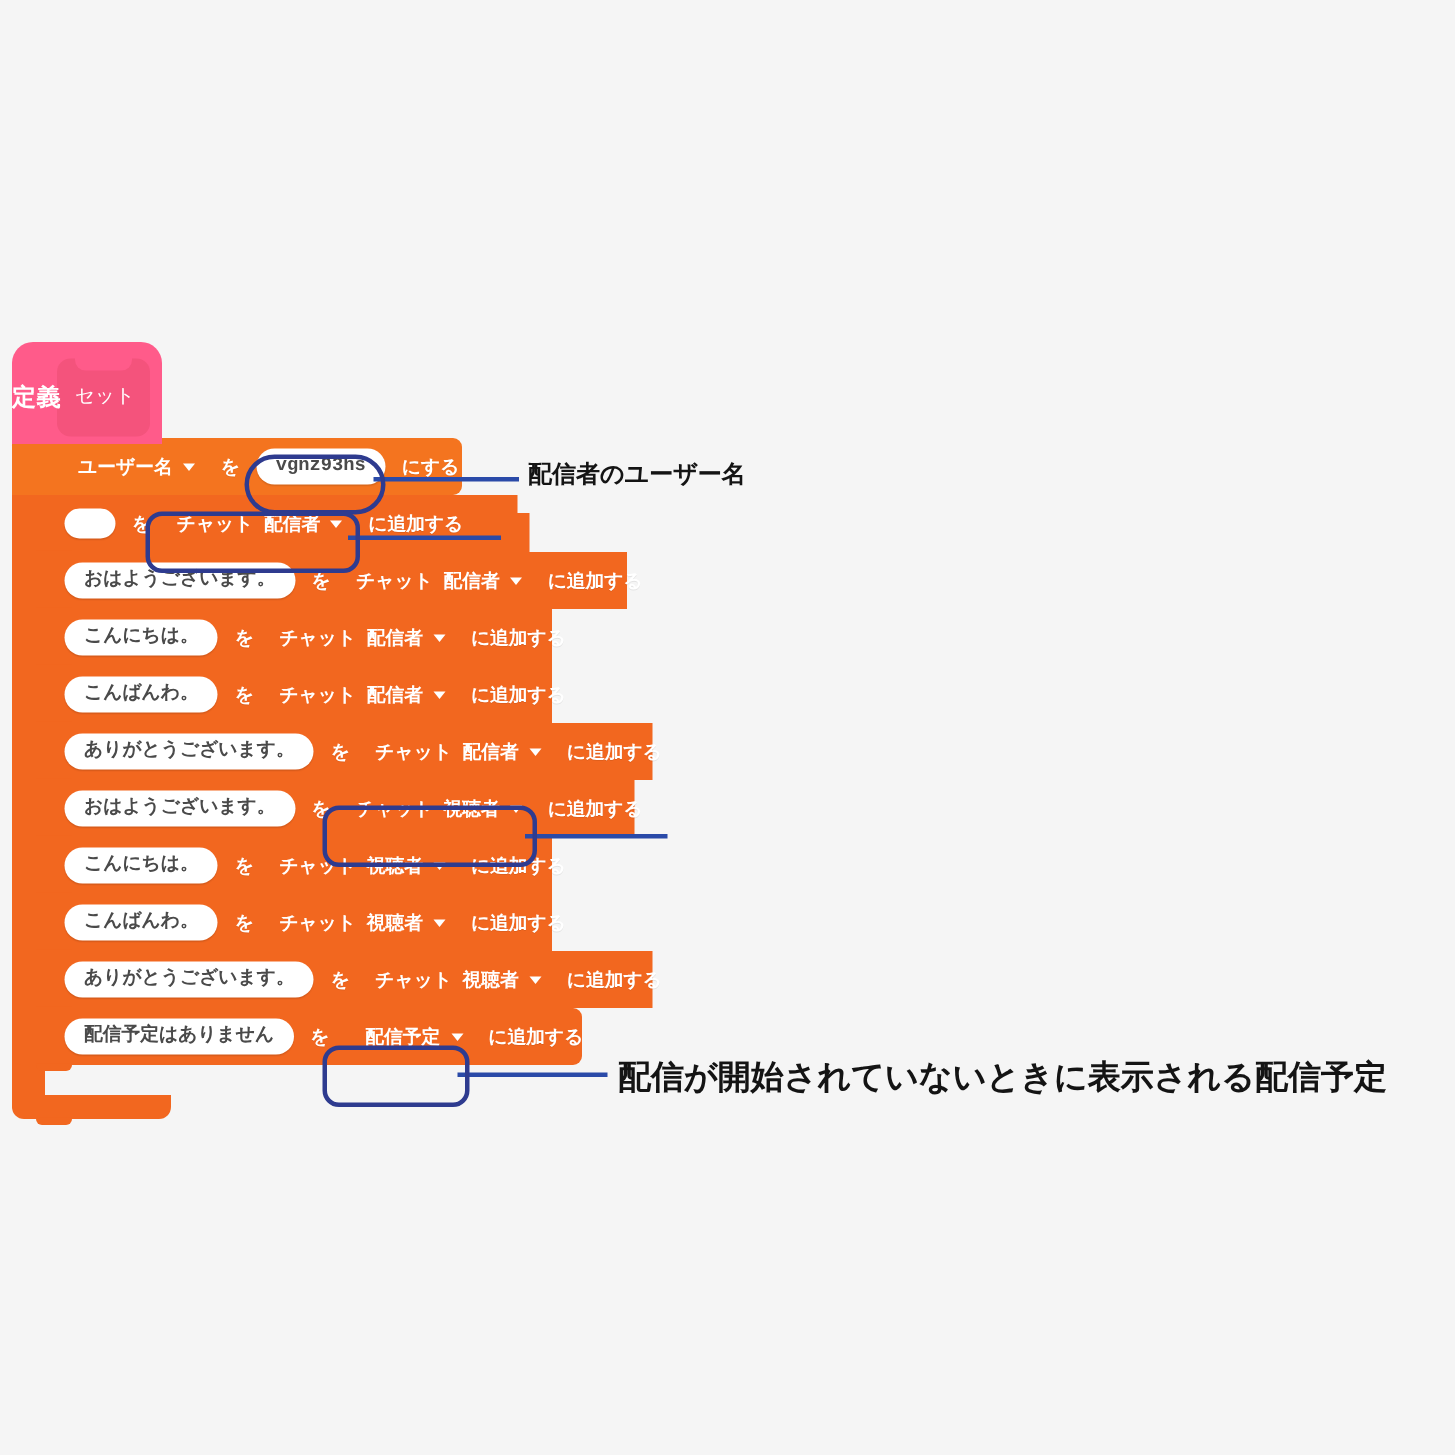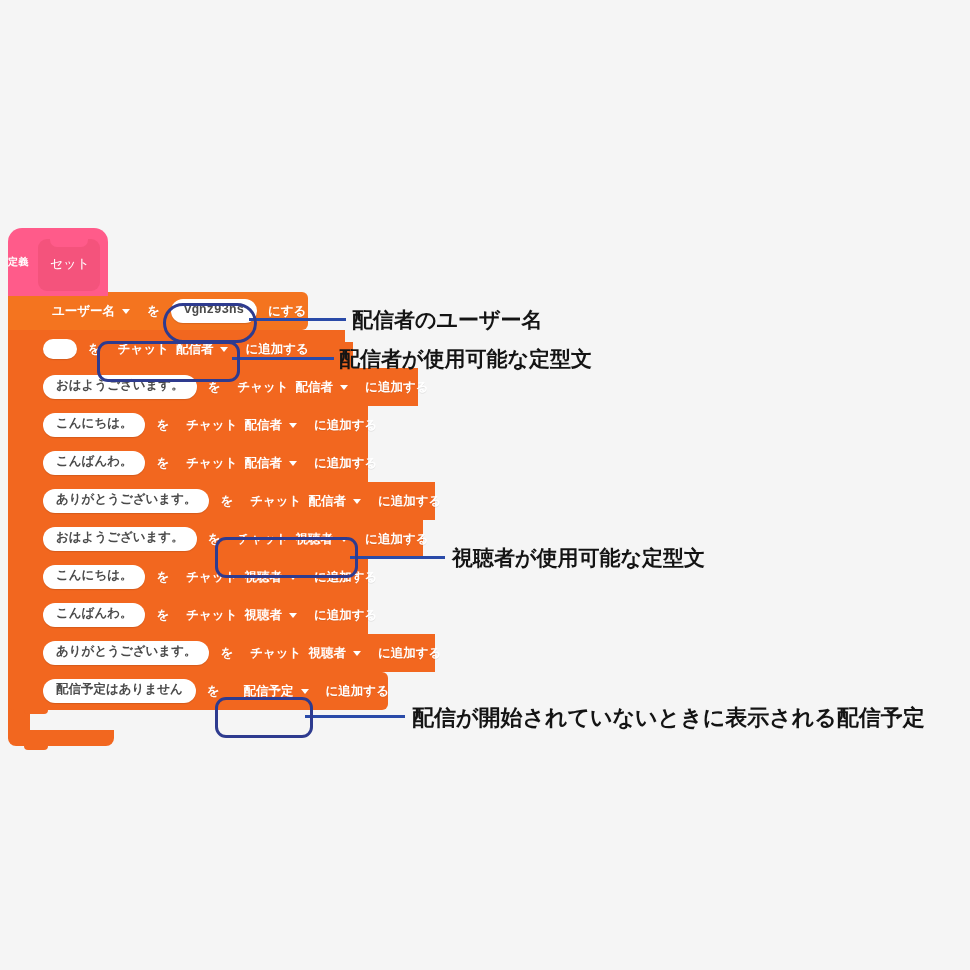--- a/index.html
+++ b/index.html
@@ -15,21 +15,21 @@
 
   
   .define-hat{
     position:absolute;left:8px;top:228px;width:100px;height:68px;
     background:#ff5b8a;
     border-radius:14px 14px 0 0;
     z-index:4;
   }
   .define-label{
     position:absolute;left:8px;top:255px;
-    font-size:10px;font-weight:bold;color:#ffffff;
+    font-size:16px;font-weight:bold;color:#ffffff;
     letter-spacing:.5px;z-index:7;white-space:nowrap;
   }
   .set-chip{
     position:absolute;left:38px;top:239px;width:62px;height:52px;
     background:#f4537c;
     border-radius:9px;
     z-index:5;
   }
   .set-chip::before{
     content:"";position:absolute;left:12px;top:-1px;width:38px;height:9px;
@@ -266,18 +266,16 @@
   <div class="hl r" style="left:163px;top:303px;width:88px;height:34px;"></div>
   <div class="hl" style="left:97px; top:341px;width:137px;height:35px;"></div>
   <div class="hl" style="left:215px;top:537px;width:137px;height:35px;"></div>
   <div class="hl" style="left:215px;top:697px;width:92px; height:35px;"></div>
 
   <div class="lead" style="left:249px;top:318px;width:97px;"></div>
   <div class="lead" style="left:232px;top:357px;width:102px;"></div>
   <div class="lead" style="left:350px;top:556px;width:95px;"></div>
   <div class="lead" style="left:305px;top:715px;width:100px;"></div>
 
-  <div class="anno" style="left:352px;top:306px;font-size:21px;">配信者のユーザー名</div>
-  <div class="anno" style="left:339px;top:345px;font-size:21px;">配信者が使用可能な定型文</div>
-  <div class="anno" style="left:452px;top:544px;font-size:21px;">視聴者が使用可能な定型文</div>
+  <div class="anno" style="left:352px;top:306px;font-size:16px;">配信者のユーザー名</div>
   <div class="anno" style="left:412px;top:703px;font-size:22px;">配信が開始されていないときに表示される配信予定</div>
 
 </div>
 
 </body></html>

